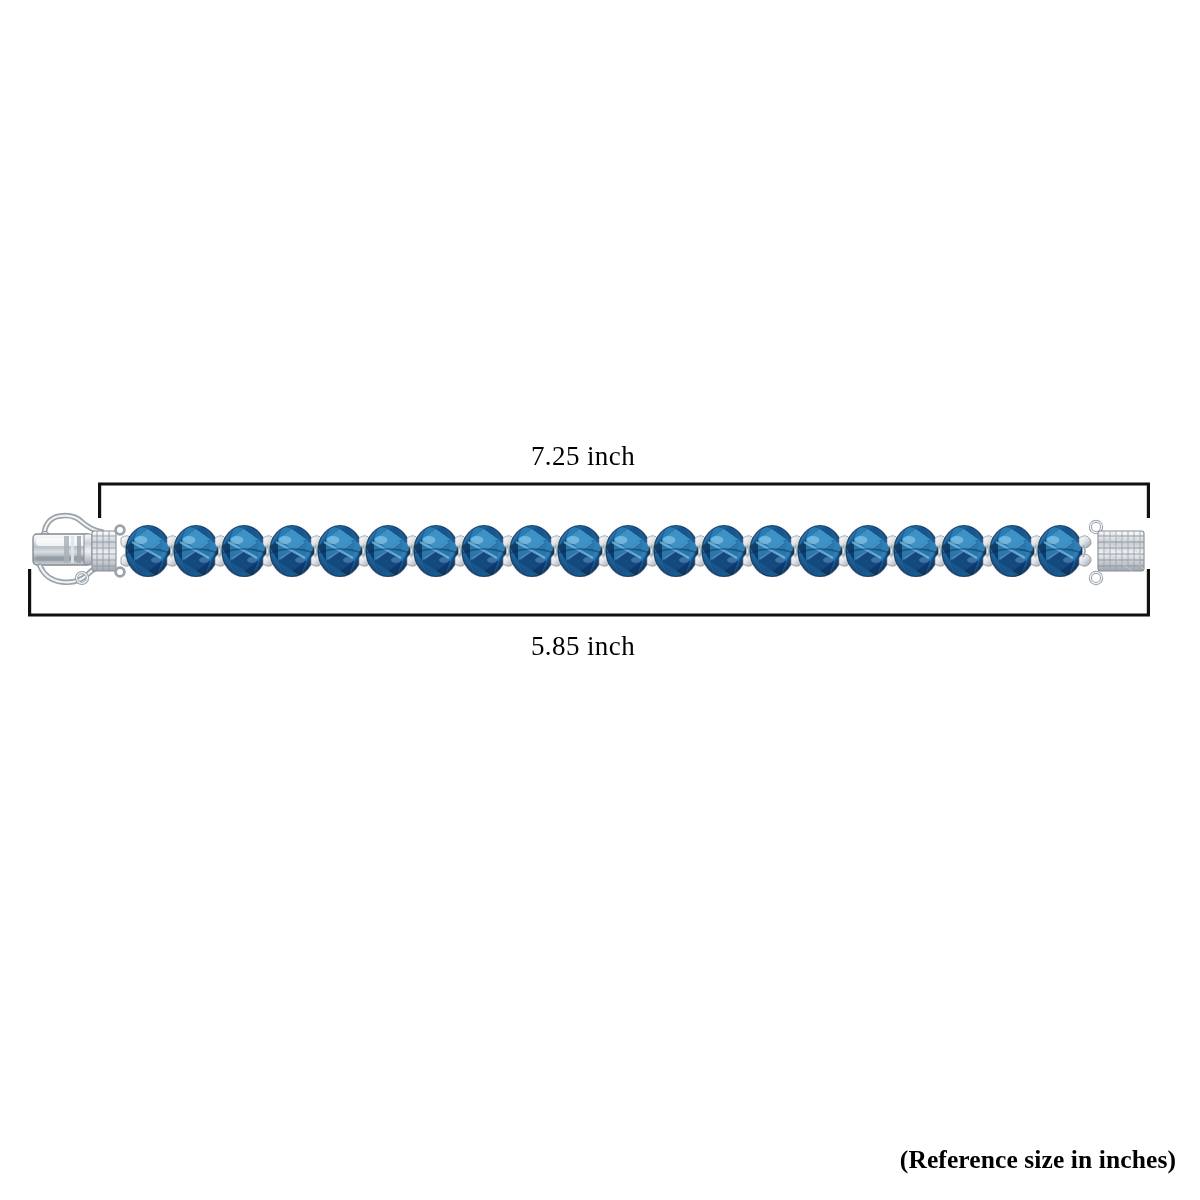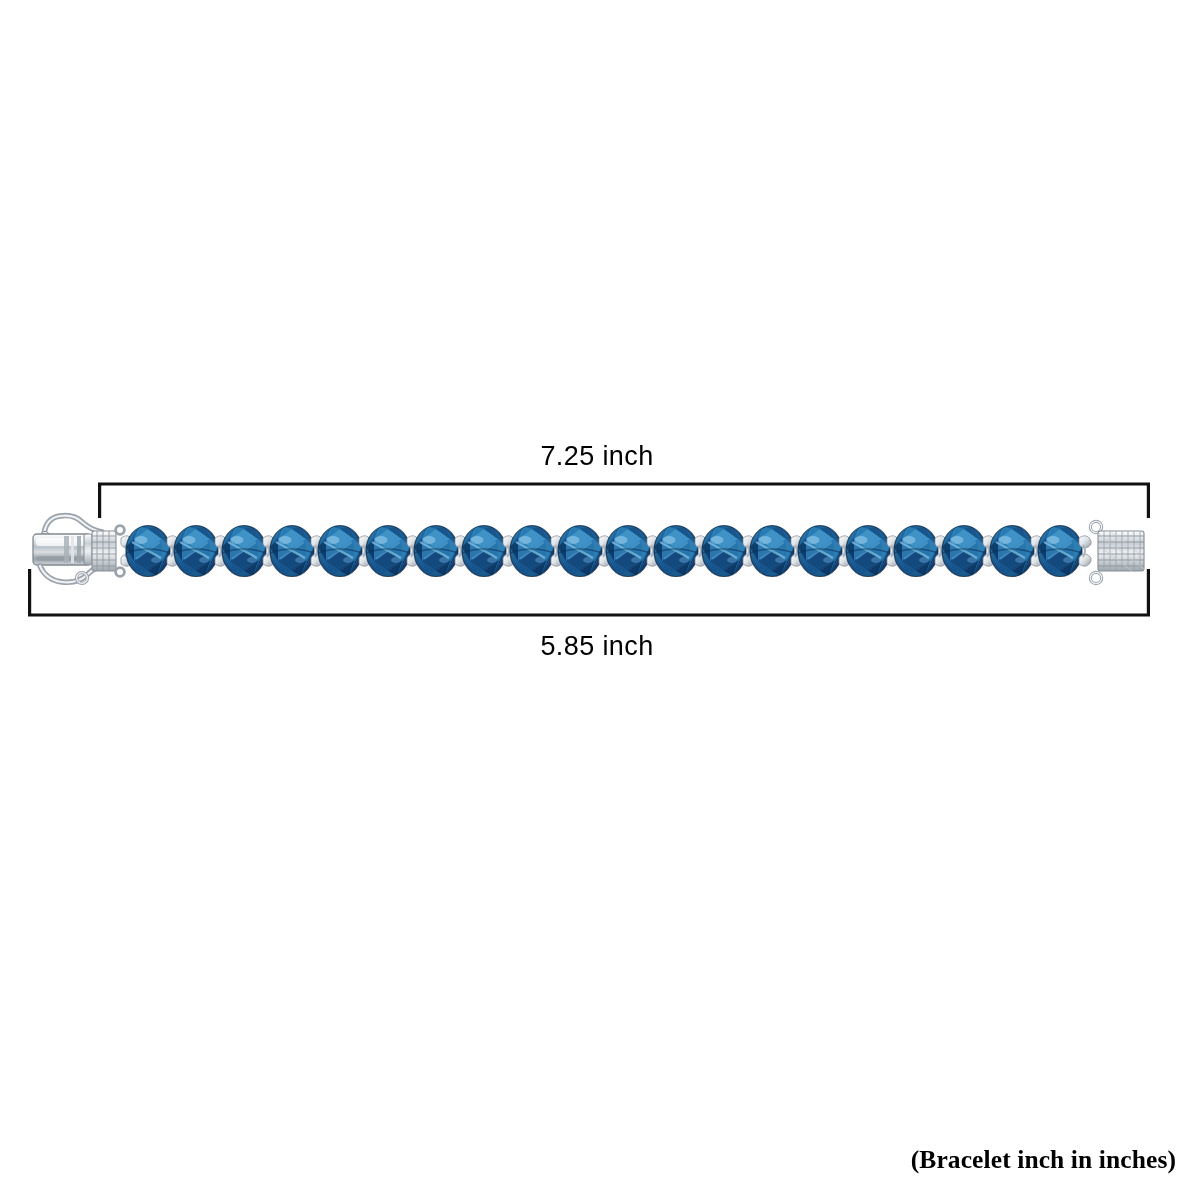--- a/index.html
+++ b/index.html
@@ -12,28 +12,27 @@
     width: 1200px;
     height: 1200px;
     background: #ffffff;
     overflow: hidden;
     font-family: "Liberation Serif", serif;
   }
 
   
   .meas-label {
     position: absolute;
-    font-family: Liberation Sans, sans-serif;
+    font-family: Liberation Serif, serif;
     font-size: 27px;
     font-weight: 400;
     color: #000000;
     letter-spacing: 0.4px;
     white-space: nowrap;
     text-align: center;
-    margin-left: 14px;
   }
   #label-top    { left: 0; top: 441px; width: 1166px; }
   #label-bottom { left: 0; top: 631px; width: 1166px; }
 
   
   #caption {
     position: absolute;
     right: 24px;
     bottom: 24px;
     text-align: right;
@@ -258,16 +257,16 @@
       <circle cx="120" cy="530" r="4.4" fill="none" stroke="#9aa2aa" stroke-width="2.8"></circle>
       <circle cx="120" cy="572" r="4.4" fill="none" stroke="#9aa2aa" stroke-width="2.8"></circle>
     </g>
   </svg>
 
   <div class="meas-label" id="label-top">7.25 inch</div>
 
   <div class="meas-label" id="label-bottom">5.85 inch</div>
 
   <div id="caption">
-    <div>(Bracelet inch in inches)</div>
+    <div>(Reference size in inches)</div>
   </div>
 
 </div>
 
 </body></html>

